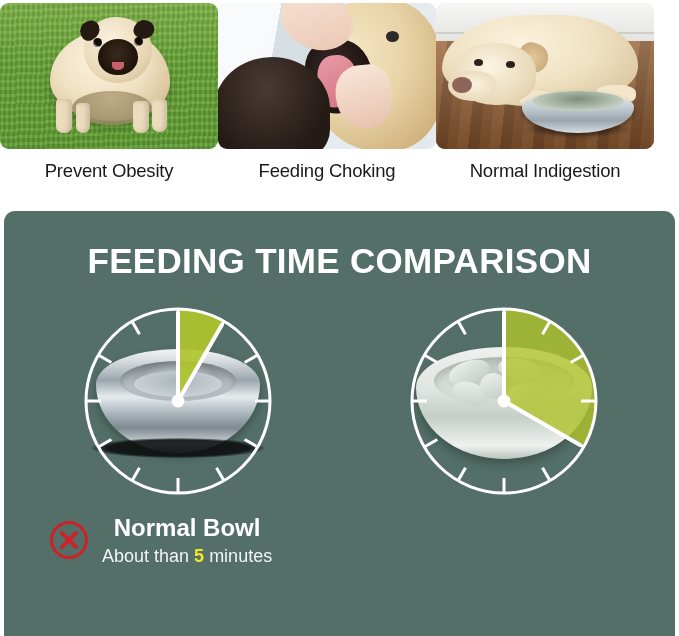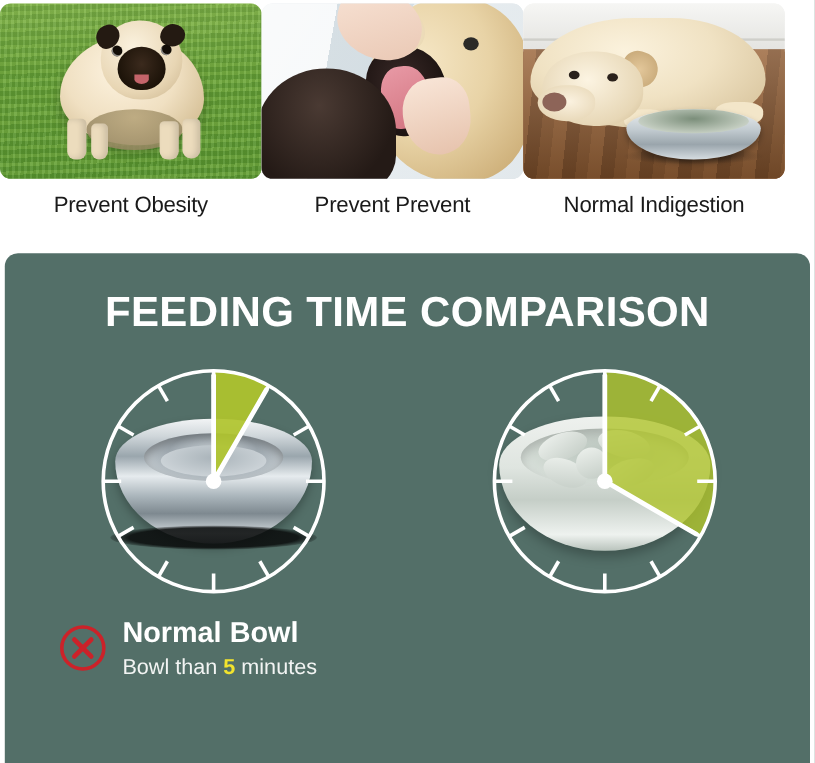--- a/index.html
+++ b/index.html
@@ -211,21 +211,21 @@
   }
   .maze { position:absolute; border-radius:50%; background: linear-gradient(160deg,#eef2ee,#c3ccc5); }
   .maze.m1 { left:54px; top:70px; width:42px; height:22px; transform:rotate(-18deg); }
   .maze.m2 { left:104px; top:68px; width:44px; height:22px; transform:rotate(12deg); }
   .maze.m3 { left:58px; top:92px; width:38px; height:22px; transform:rotate(22deg); }
   .maze.m4 { left:110px; top:92px; width:42px; height:22px; transform:rotate(-16deg); }
   .maze.m5 { left:86px; top:82px; width:26px; height:26px; }
 
   
   .legend { position: relative; margin-top: 8px; height: 78px; }
-  .legend-col { position:absolute; top:0; display:flex; align-items:flex-start; gap:12px; }
+  .legend-col { position:absolute; top:0; display:flex; align-items:flex-start; gap:12px;text-align:center; }
   .legend-col.left  { left: 44px; }
   .legend-col.right { left: 358px; }
 
   .badge { width: 42px; height: 42px; flex: 0 0 42px; margin-top: 4px; }
 
   .legend-text { display:flex; flex-direction:column; }
   .legend-title {
     color:#ffffff; font-size:24px; font-weight:bold; line-height:1.1;
     font-family:"Liberation Sans", sans-serif; white-space:nowrap;
   }
@@ -266,21 +266,21 @@
       <div class="dog"></div>
       <div class="mouth"></div>
       <div class="tongue2"></div>
       <div class="snout"></div>
       <div class="nose"></div>
       <div class="dogeye"></div>
       <div class="handtop"></div>
       <div class="handbot"></div>
       <div class="head-dark"></div>
     </div>
-    <div class="benefit-caption">Prevent Prevent</div>
+    <div class="benefit-caption">Feeding Choking</div>
   </div>
 
   <div class="benefit">
     <div class="benefit-photo photo-indi">
       <div class="wall"></div>
         <div class="wall-line"></div>
       <div class="floor"></div>
         <div class="floor-sheen"></div>
       <div class="lab"></div>
       <div class="paw p1"></div>
@@ -371,20 +371,20 @@
   <div class="legend">
 
     <div class="legend-col left">
       <svg class="badge" viewBox="0 0 42 42">
         <circle cx="21" cy="21" r="17.5" fill="none" stroke="#cc2229" stroke-width="3"></circle>
         <line x1="14" y1="14" x2="28" y2="28" stroke="#cc2229" stroke-width="4" stroke-linecap="round"></line>
         <line x1="28" y1="14" x2="14" y2="28" stroke="#cc2229" stroke-width="4" stroke-linecap="round"></line>
       </svg>
       <div class="legend-text">
         <div class="legend-title">Normal Bowl</div>
-        <div class="legend-sub"><span>Bowl than</span> <span class="hl">5</span> <span>minutes</span></div>
+        <div class="legend-sub"><span>About than</span> <span class="hl">5</span> <span>minutes</span></div>
       </div>
     </div>
 
 
   </div>
 
 </div>
 
 </body></html>

